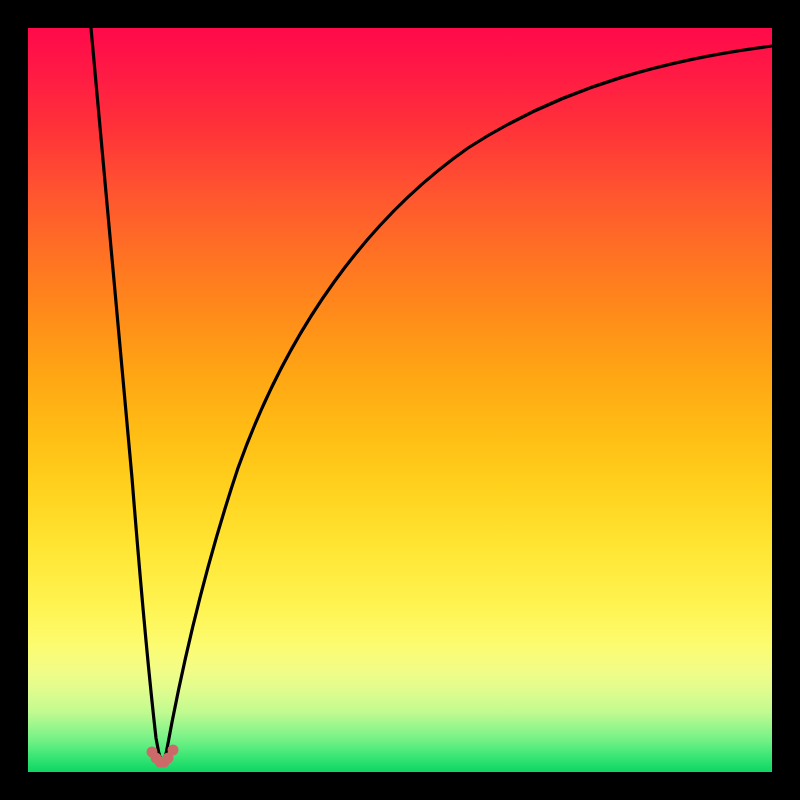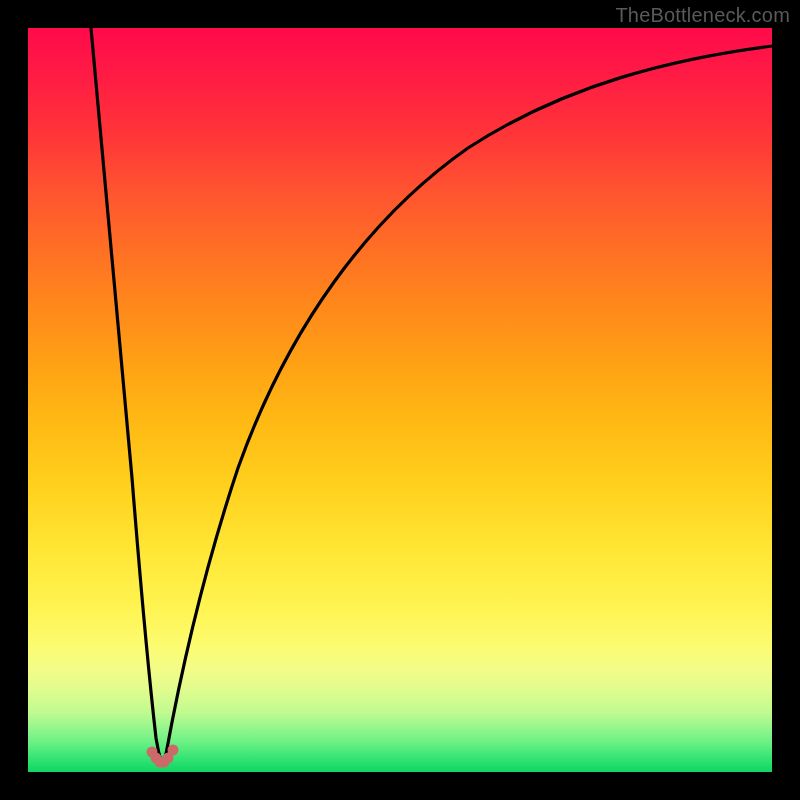--- a/index.html
+++ b/index.html
@@ -101,14 +101,13 @@
 
       <circle cx="124" cy="724" r="5.5" fill="#cc6a6a"></circle>
       <circle cx="128" cy="730" r="5.5" fill="#cc6a6a"></circle>
       <circle cx="132" cy="734" r="5.5" fill="#cc6a6a"></circle>
       <circle cx="136" cy="734" r="5.5" fill="#cc6a6a"></circle>
       <circle cx="140" cy="730" r="5.5" fill="#cc6a6a"></circle>
       <circle cx="145" cy="722" r="5.5" fill="#cc6a6a"></circle>
     </svg>
   </div>
 
-  <div class="watermark">TheBottleneck.com</div>
 </div>
 
 </body></html>

